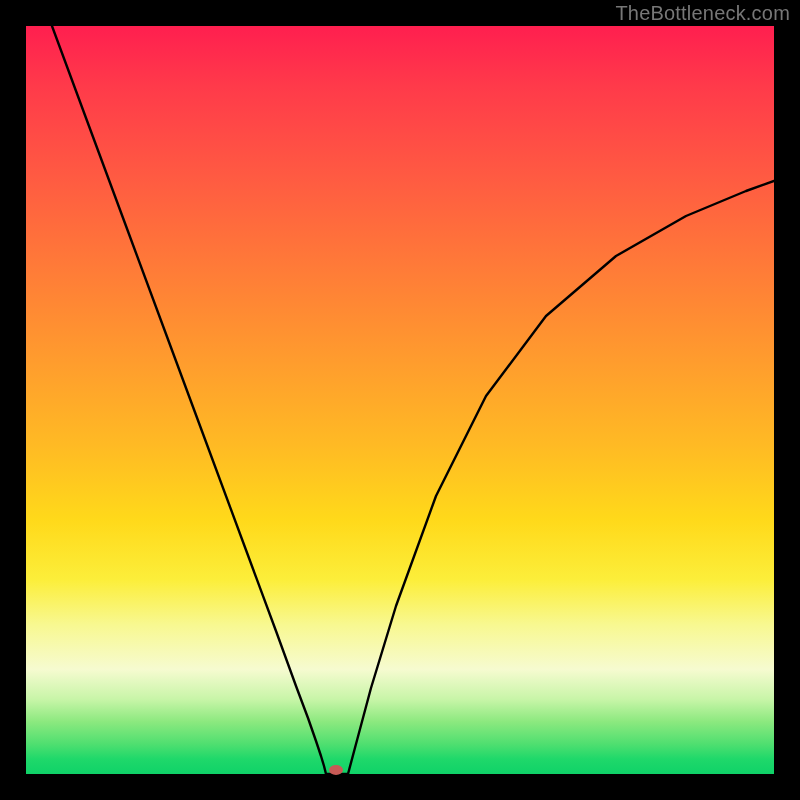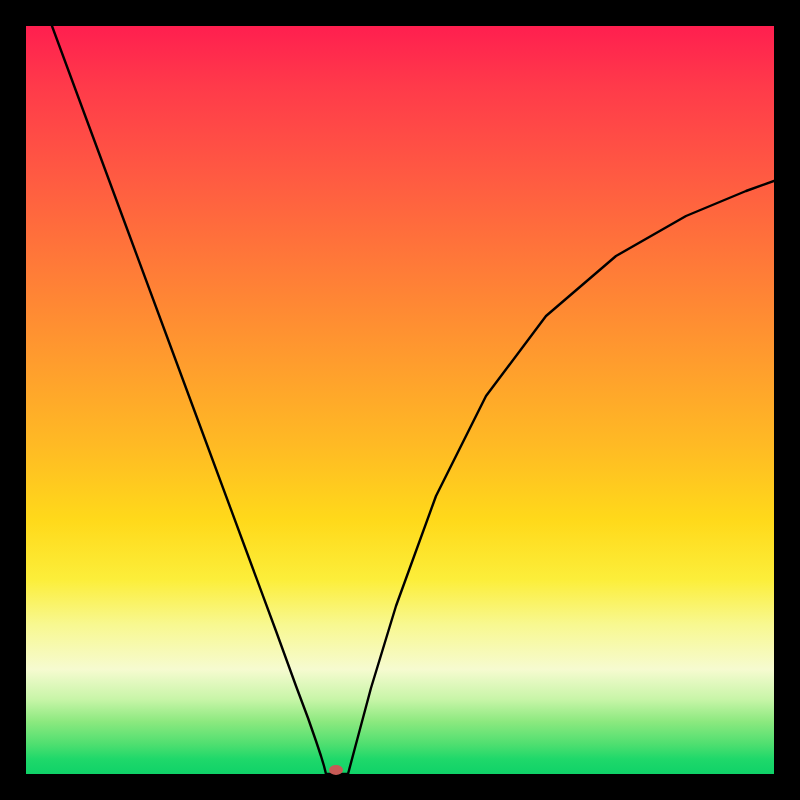--- a/index.html
+++ b/index.html
@@ -76,14 +76,15 @@
   <div class="plot">
 
     <svg class="curve" viewBox="0 0 748 748" preserveAspectRatio="none">
       <path id="curve-path" fill="none" stroke="#000" stroke-width="2.4" stroke-linejoin="round" stroke-linecap="round" d="M26 0 L60 92 L100 200 L140 308 L180 416 L220 524 L250 605 L270 660 L282 692 L290 715 L295 730 L298 740 L300 748 L300 748 L322 748 L322 748 L330 718 L345 662 L370 580 L410 470 L460 370 L520 290 L590 230 L660 190 L720 165 L748 155"></path>
     </svg>
 
     <div class="marker" id="marker" style="left: 310.42px; top: 744.26px;"></div>
 
   </div>
 
+  <div class="watermark">TheBottleneck.com</div>
 
 </div>
 
 </body></html>

